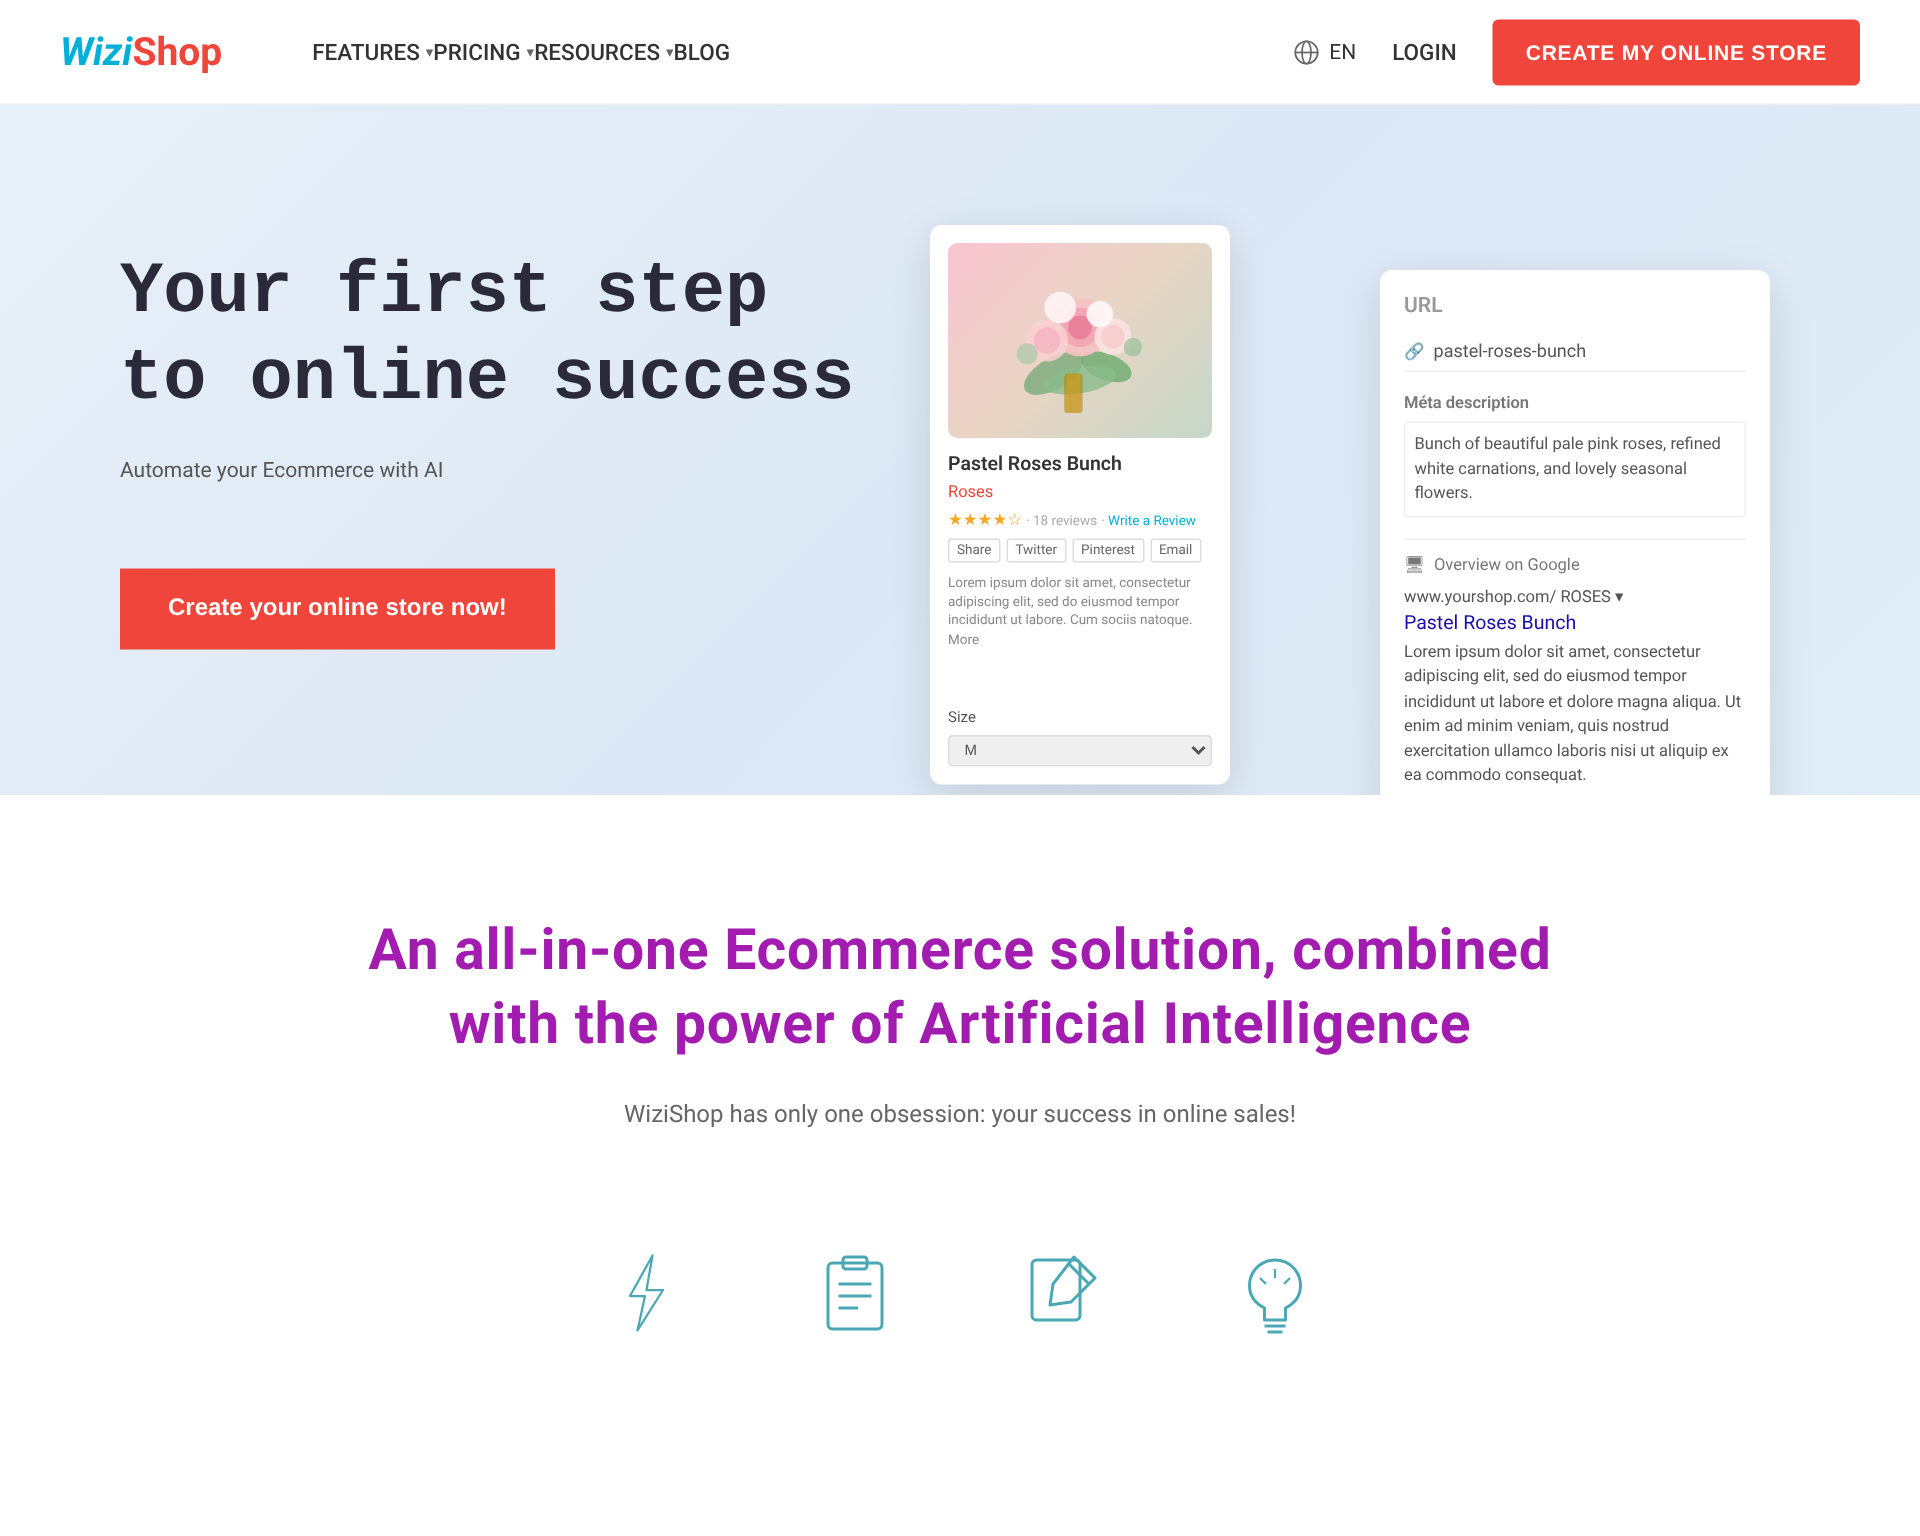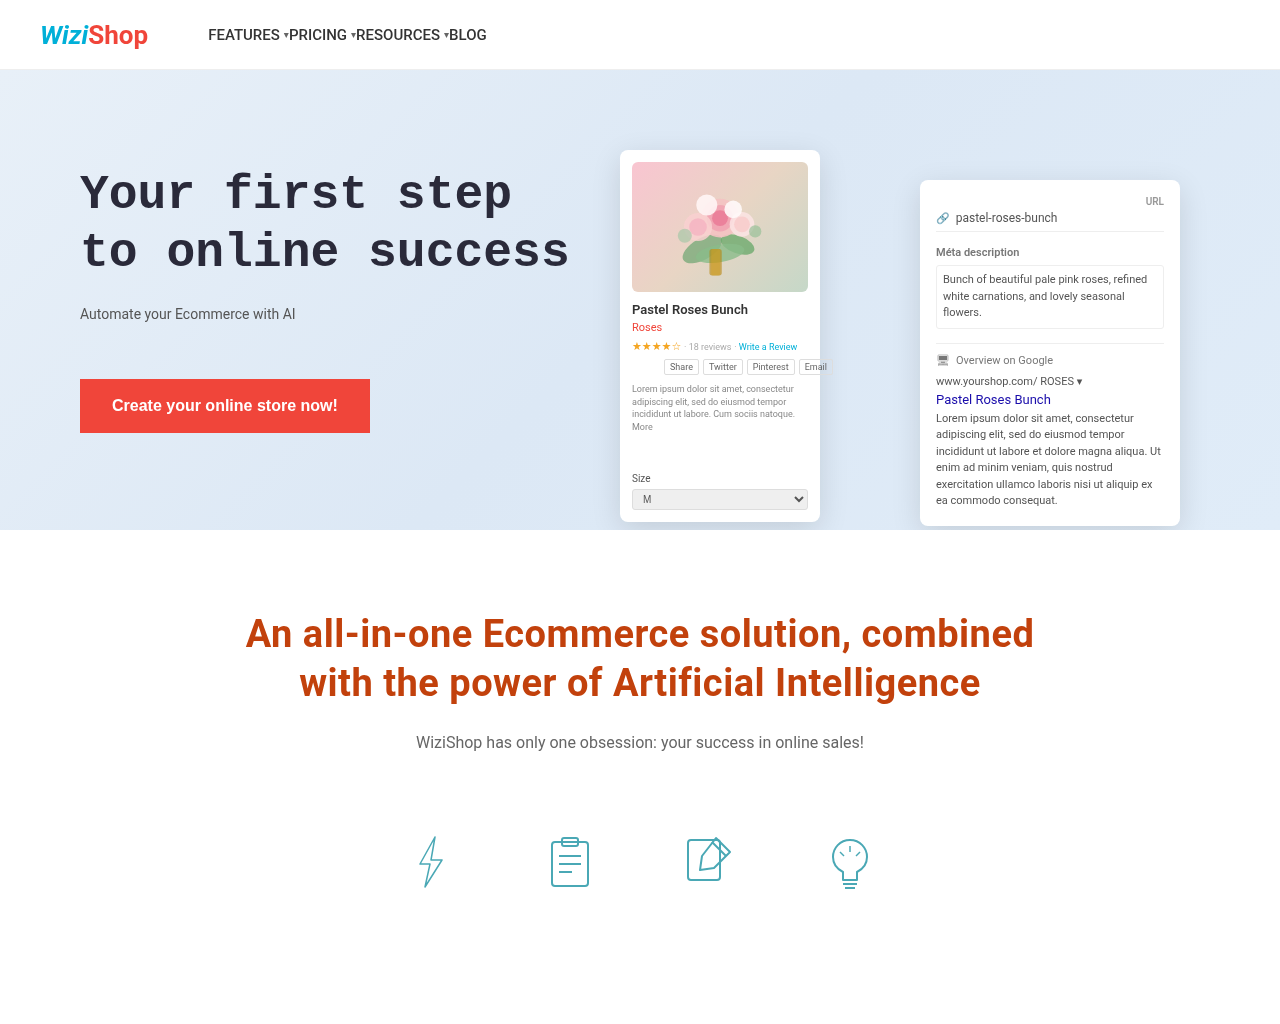--- a/index.html
+++ b/index.html
@@ -167,21 +167,20 @@
     }
     .product-stars {
       color: #f5a623;
       font-size: 11px;
       margin-bottom: 6px;
     }
     .product-share {
       display: flex;
       gap: 4px;
       margin-bottom: 8px;
-      margin-left: 32px;
     }
     .share-btn {
       font-size: 9px;
       padding: 2px 5px;
       border: 1px solid #ddd;
       border-radius: 2px;
       color: #666;
     }
     .product-desc {
       font-size: 9px;
@@ -212,26 +211,25 @@
       width: 260px;
       padding: 16px;
       position: absolute;
       right: 20px;
       top: 50px;
     }
     .seo-field {
       margin-bottom: 14px;
     }
     .seo-label {
-      font-size: 10px;
+      font-size: 14px;
       color: #999;
       font-weight: 600;
       text-transform: uppercase;
-      margin-bottom: 4px;
-      text-align: right;
+      margin-bottom: 15px;
     }
     .seo-url-row {
       display: flex;
       align-items: center;
       gap: 6px;
       border-bottom: 1px solid #eee;
       padding-bottom: 6px;
     }
     .seo-url-icon {
       font-size: 11px;
@@ -286,21 +284,21 @@
 
     
     .section2 {
       padding: 80px 40px 60px;
       text-align: center;
       background: #fff;
     }
     .section2-title {
       font-size: 38px;
       font-weight: 700;
-      color: #c2410c;
+      color: #a21caf;
       max-width: 800px;
       margin: 0 auto 24px;
       line-height: 1.3;
       letter-spacing: 0.5px;
     }
     .section2-subtitle {
       font-size: 16px;
       color: #666;
       margin-bottom: 60px;
     }
@@ -342,20 +340,32 @@
       <span class="chevron">▾</span>
     </a>
     <a class="nav-link" href="#">
       <span>RESOURCES</span>
       <span class="chevron">▾</span>
     </a>
     <a class="nav-link" href="#">
       <span>BLOG</span>
     </a>
   </div>
+  <div class="nav-right">
+    <div class="lang-selector">
+      <svg class="globe-icon" viewBox="0 0 24 24" fill="none" stroke="currentColor" stroke-width="1.5">
+        <circle cx="12" cy="12" r="10"></circle>
+        <ellipse cx="12" cy="12" rx="4" ry="10"></ellipse>
+        <line x1="2" y1="12" x2="22" y2="12"></line>
+      </svg>
+      <span>EN</span>
+    </div>
+    <a class="login-link" href="#">LOGIN</a>
+    <button class="cta-button">CREATE MY ONLINE STORE</button>
+  </div>
 </nav>
 
 <section class="hero">
   <div class="hero-content">
     <h1 class="hero-title">Your first step to online success</h1>
     <p class="hero-subtitle">Automate your Ecommerce with AI</p>
     <button class="hero-cta">Create your online store now!</button>
   </div>
 
   <div class="hero-visual">

